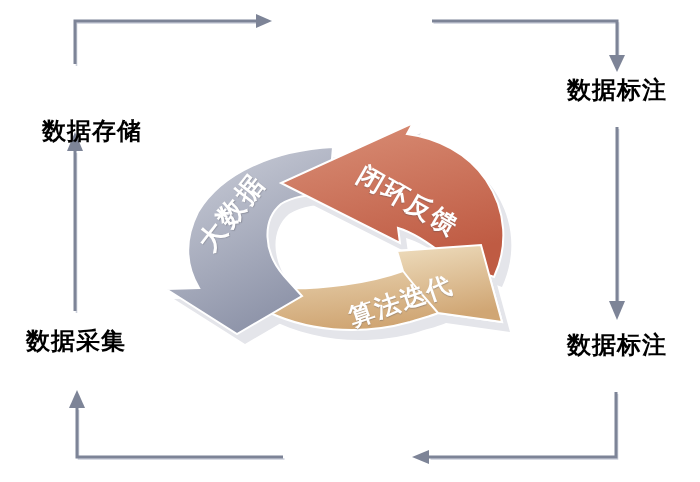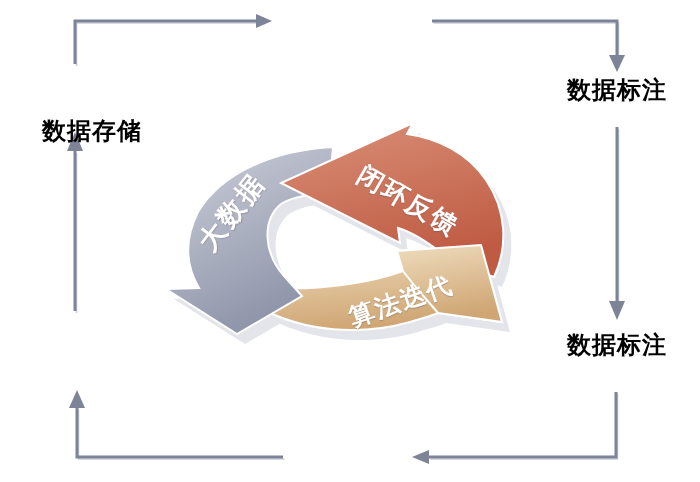--- a/index.html
+++ b/index.html
@@ -98,18 +98,19 @@
 
     <path fill="url(#gRed)" stroke="#ffffff" stroke-width="2" d="M494 277 C508 247 507 211 486 180 C468 153 437 138 407 134
              L413 123 L281 183 L400 243 L398 228
              C418 234 436 248 452 262 Z"></path>
 
     <path fill="url(#gTan)" stroke="#ffffff" stroke-width="2" d="M438 313 L502 322 L481 245 L397 251 L403 271 C415 287 428 301 438 313 Z"></path>
   </svg>
 
   <div class="node-label n-storage">数据存储</div>
   <div class="node-label n-annotation">数据标注</div>
+  <div class="node-label n-collection">数据采集</div>
   <div class="node-label n-training">数据标注</div>
 
   <div class="ring-label r-bigdata">大数据</div>
   <div class="ring-label r-feedback">闭环反馈</div>
   <div class="ring-label r-iteration">算法迭代</div>
 </div>
 
 </body></html>

